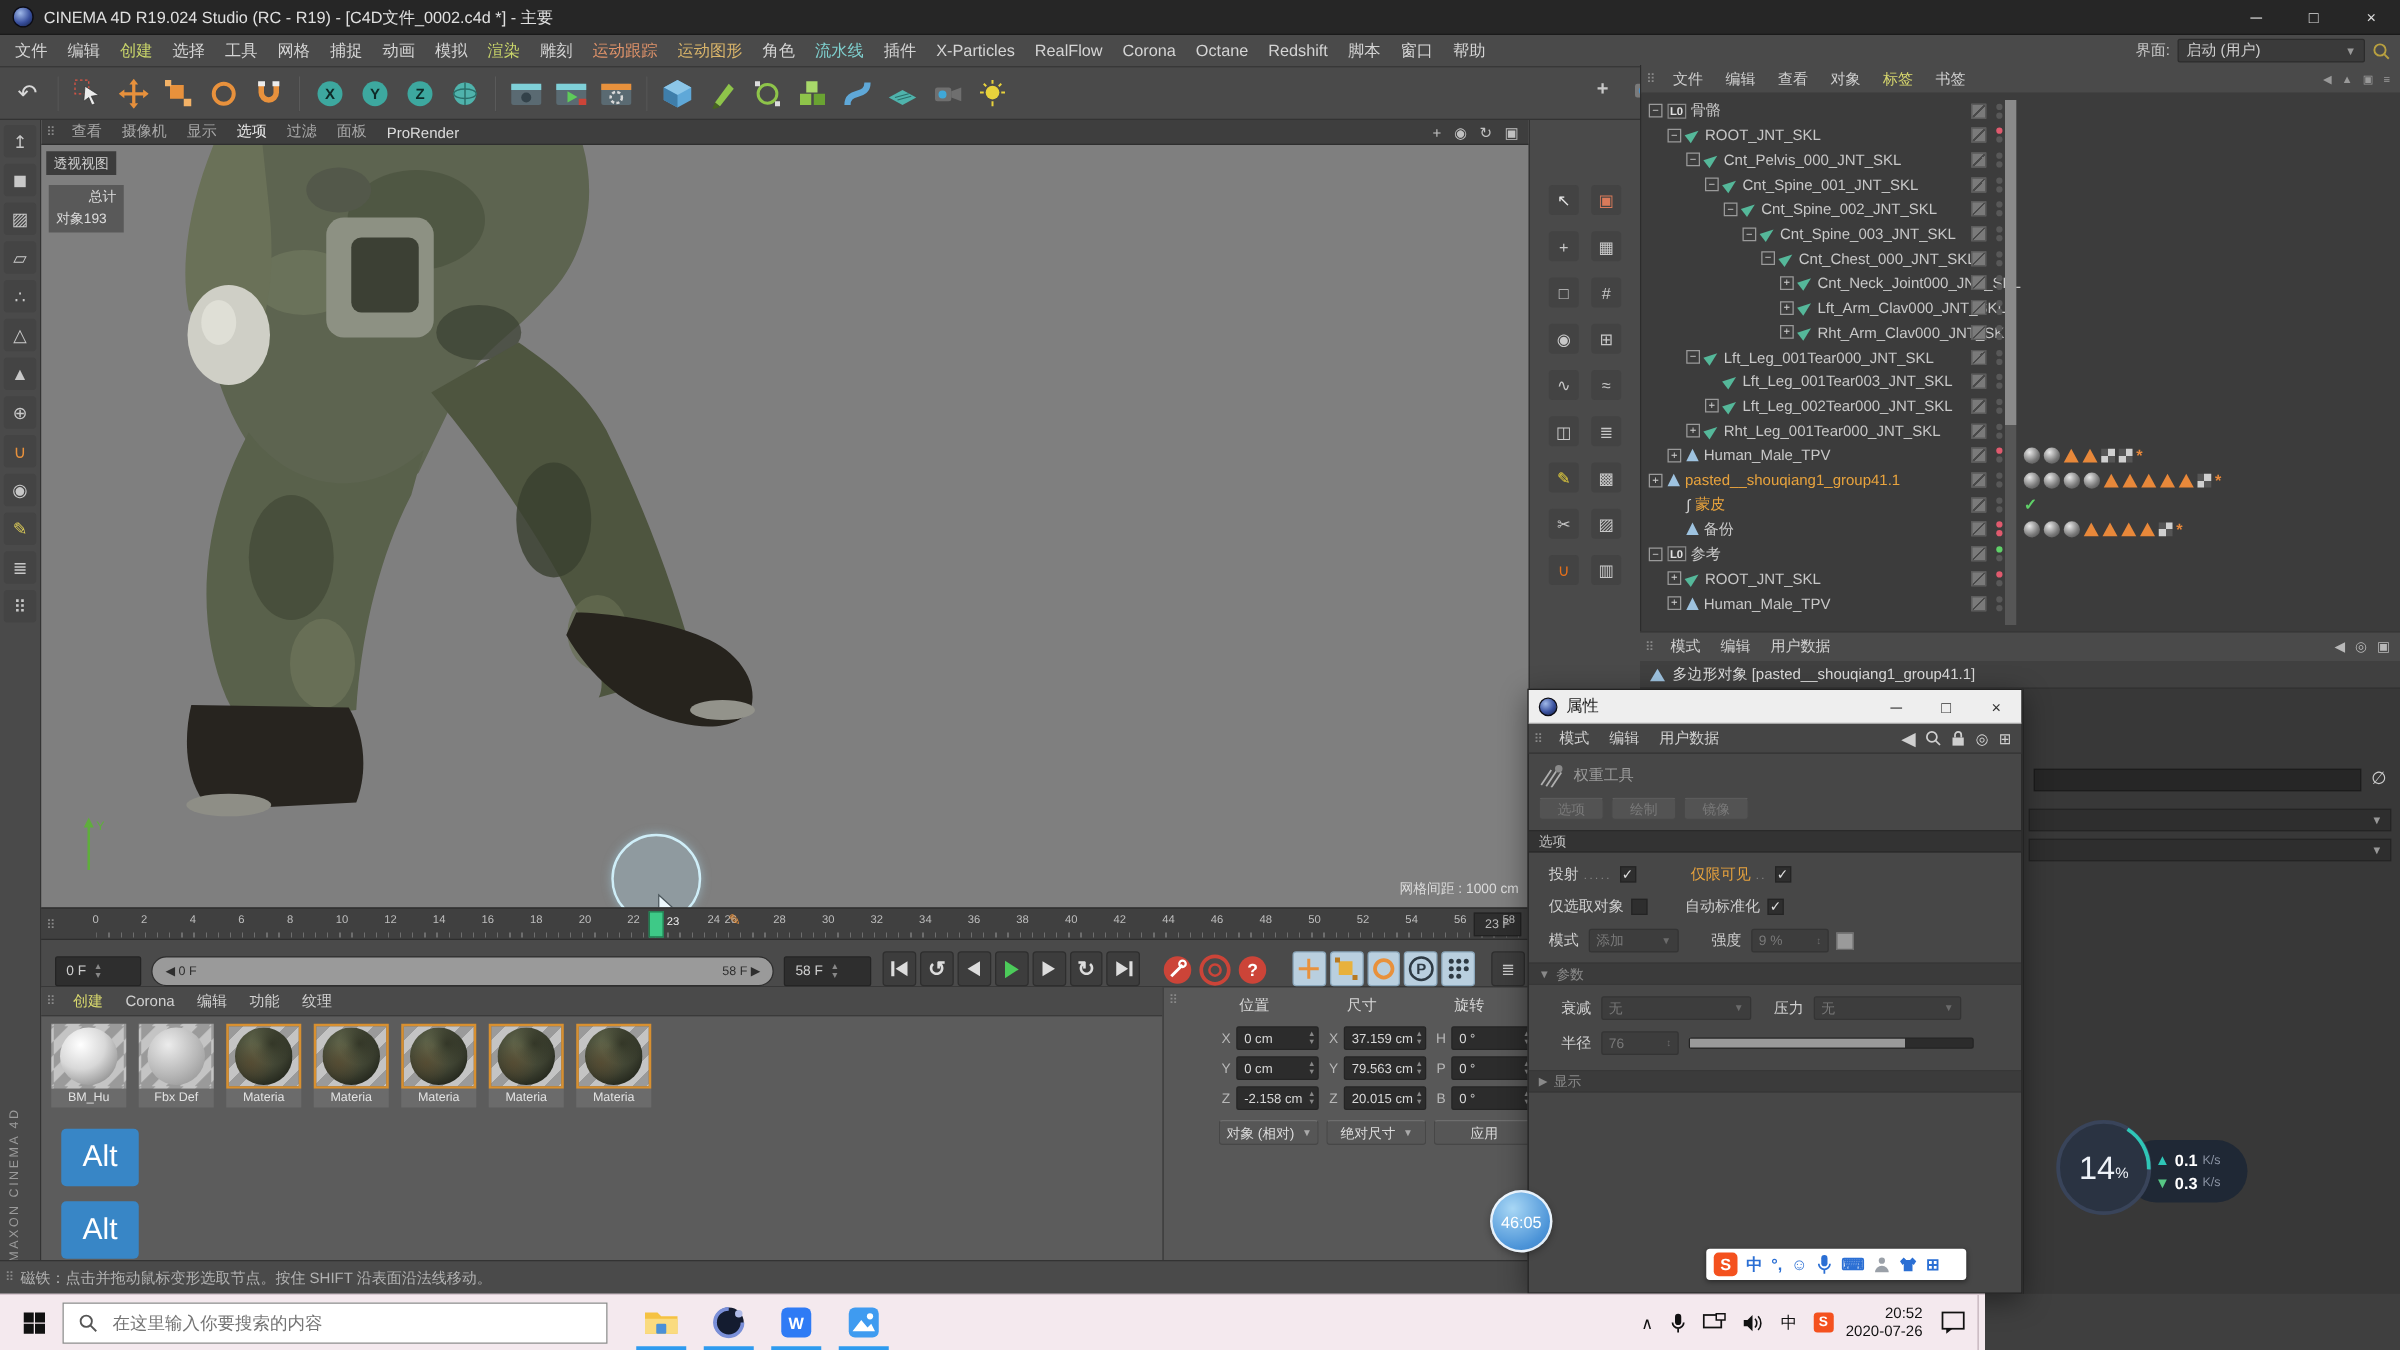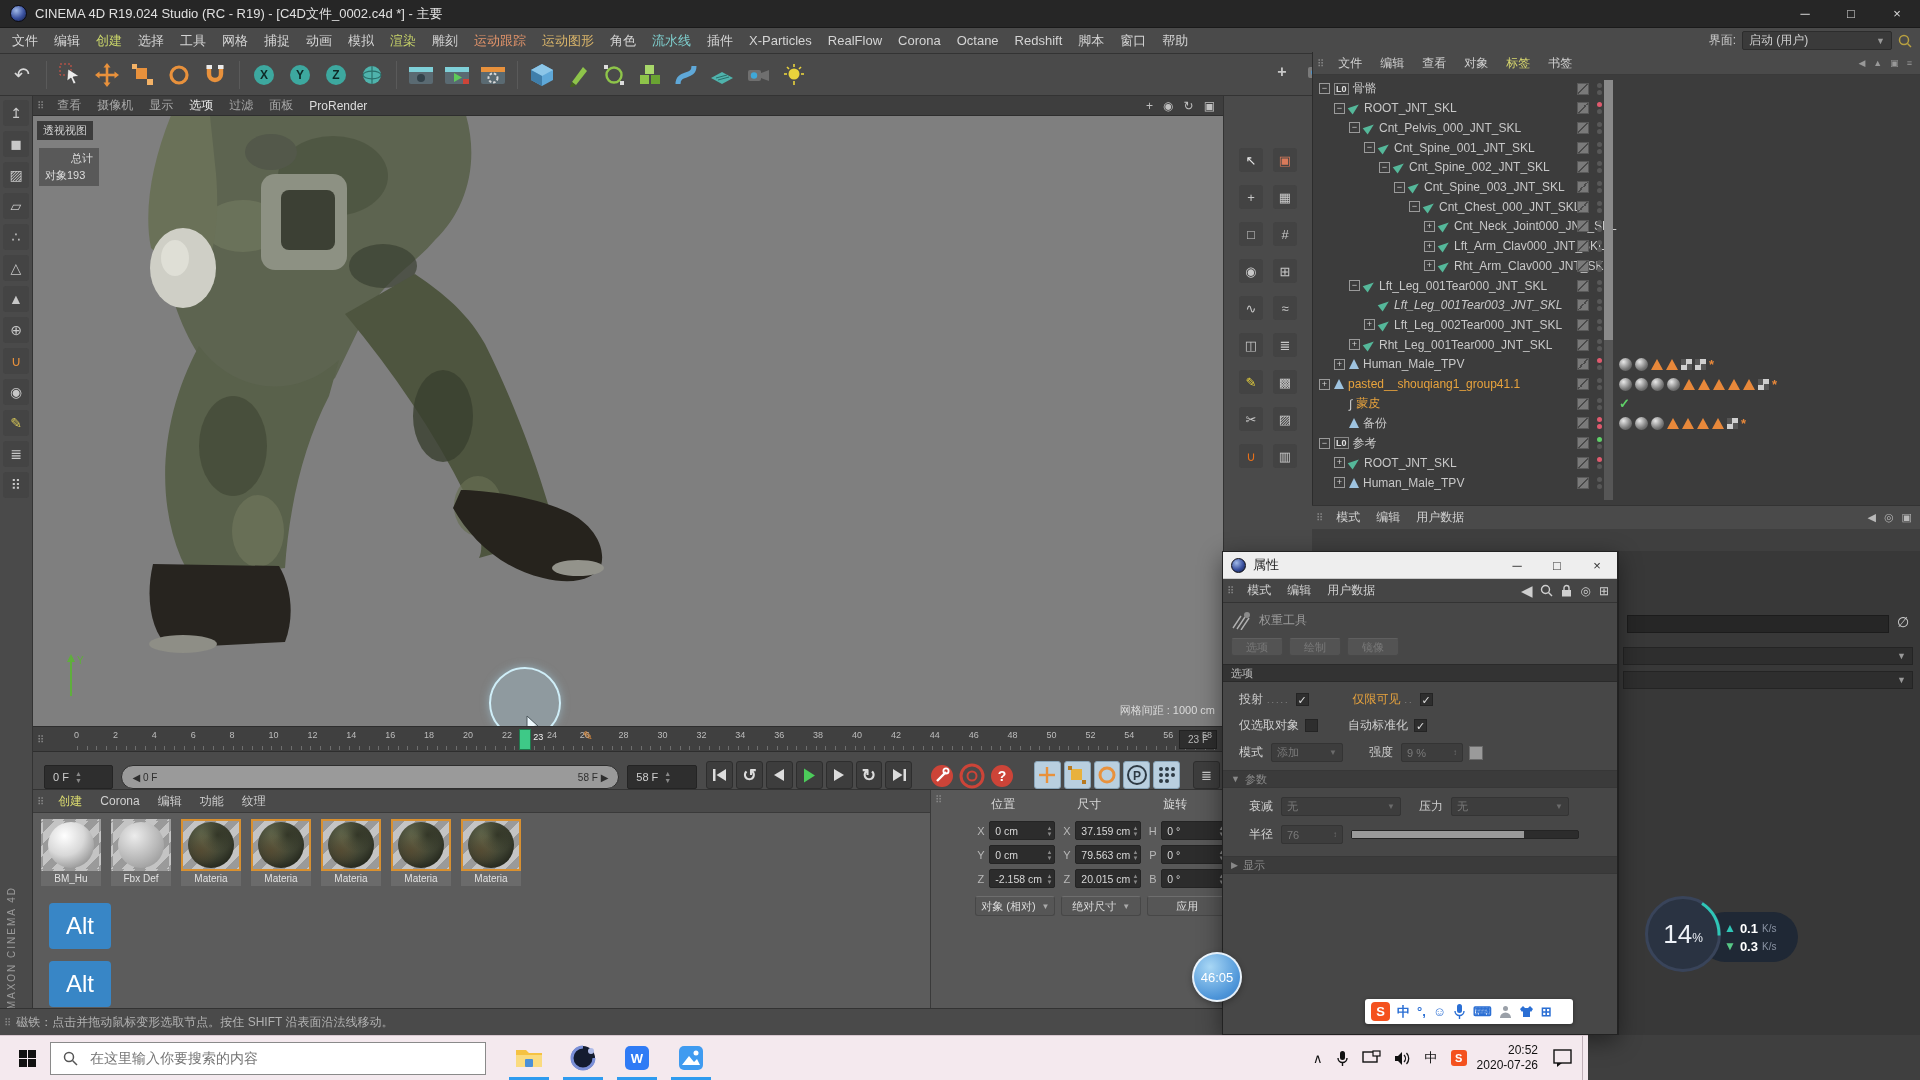--- a/index.html
+++ b/index.html
@@ -457,21 +457,21 @@
       <span class="tick" style="left: 118.8px;">4</span>
       <span class="tick" style="left: 157.7px;">6</span>
       <span class="tick" style="left: 196.6px;">8</span>
       <span class="tick" style="left: 235.5px;">10</span>
       <span class="tick" style="left: 274.4px;">12</span>
       <span class="tick" style="left: 313.3px;">14</span>
       <span class="tick" style="left: 352.2px;">16</span>
       <span class="tick" style="left: 391.1px;">18</span>
       <span class="tick" style="left: 430px;">20</span>
       <span class="tick" style="left: 468.9px;">22</span>
-      <span class="tick" style="left: 514px;">24</span>
+      <span class="tick" style="left: 533px;">24</span>
       <span class="tick" style="left: 546.7px;">26</span>
       <span class="tick" style="left: 585.6px;">28</span>
       <span class="tick" style="left: 624.5px;">30</span>
       <span class="tick" style="left: 663.4px;">32</span>
       <span class="tick" style="left: 702.3px;">34</span>
       <span class="tick" style="left: 741.2px;">36</span>
       <span class="tick" style="left: 780.1px;">38</span>
       <span class="tick" style="left: 819px;">40</span>
       <span class="tick" style="left: 857.9px;">42</span>
       <span class="tick" style="left: 896.8px;">44</span>
@@ -921,21 +921,21 @@
           <span style="width: 36px; flex: 0 0 auto;"></span>
           <span class="exp">−</span>
           <span class="jicon"></span>
           <span style="color: rgb(200, 200, 200);">Lft_Leg_001Tear000_JNT_SKL</span>
           <span class="layersq"></span>
           <span class="dots">
             <i></i>
             <i></i>
           </span>
         </div>
-        <div class="trow" style="top: 220.7px; width: 100%; font-style: italic;">
+        <div class="trow" style="top: 220.7px; width: 100%;">
           <span style="width: 51px; flex: 0 0 auto;"></span>
           <span style="width: 14px; flex: 0 0 auto;"></span>
           <span class="jicon"></span>
           <span style="color: rgb(200, 200, 200);">Lft_Leg_001Tear003_JNT_SKL</span>
           <span class="layersq"></span>
           <span class="dots">
             <i></i>
             <i></i>
           </span>
         </div>
@@ -1084,20 +1084,24 @@
       <span class="grip">⠿</span>
       <span class="mi">模式</span>
       <span class="mi">编辑</span>
       <span class="mi">用户数据</span>
       <span class="amright">
         <span>◀</span>
         <span>◎</span>
         <span>▣</span>
       </span>
     </div>
+  <div class="amobject">
+    <span style="width:0;height:0;border-left:6px solid transparent;border-right:6px solid transparent;border-bottom:10px solid #9ec3e0;margin:0 6px 0 8px"></span>
+    <span>多边形对象 [pasted__shouqiang1_group41.1]</span>
+  </div>
   <div class="rightdark">
     <div class="rd-field"></div>
     <div class="rd-slash">∅</div>
     <div class="rd-drop" style="top:96px">▼</div>
     <div class="rd-drop" style="top:120px">▼</div>
   </div>
 
   <div class="props">
     <div class="ptitle">
       <span class="c4dlogo"></span>

